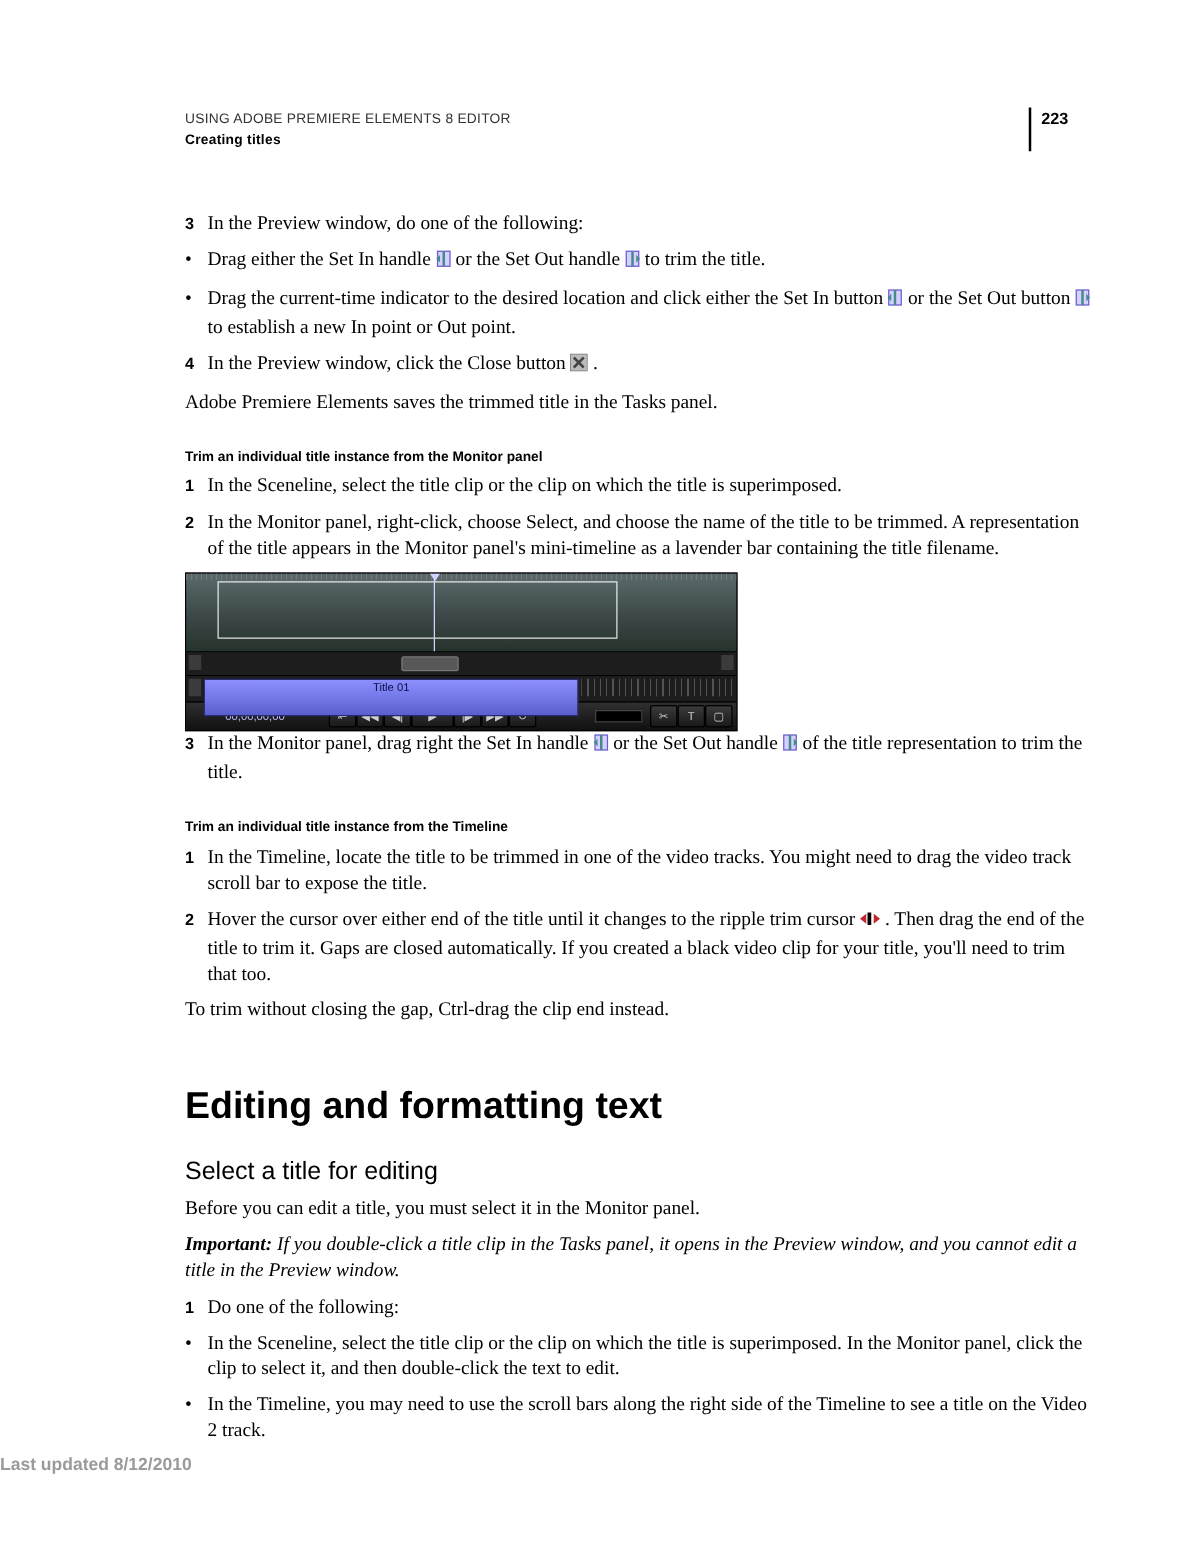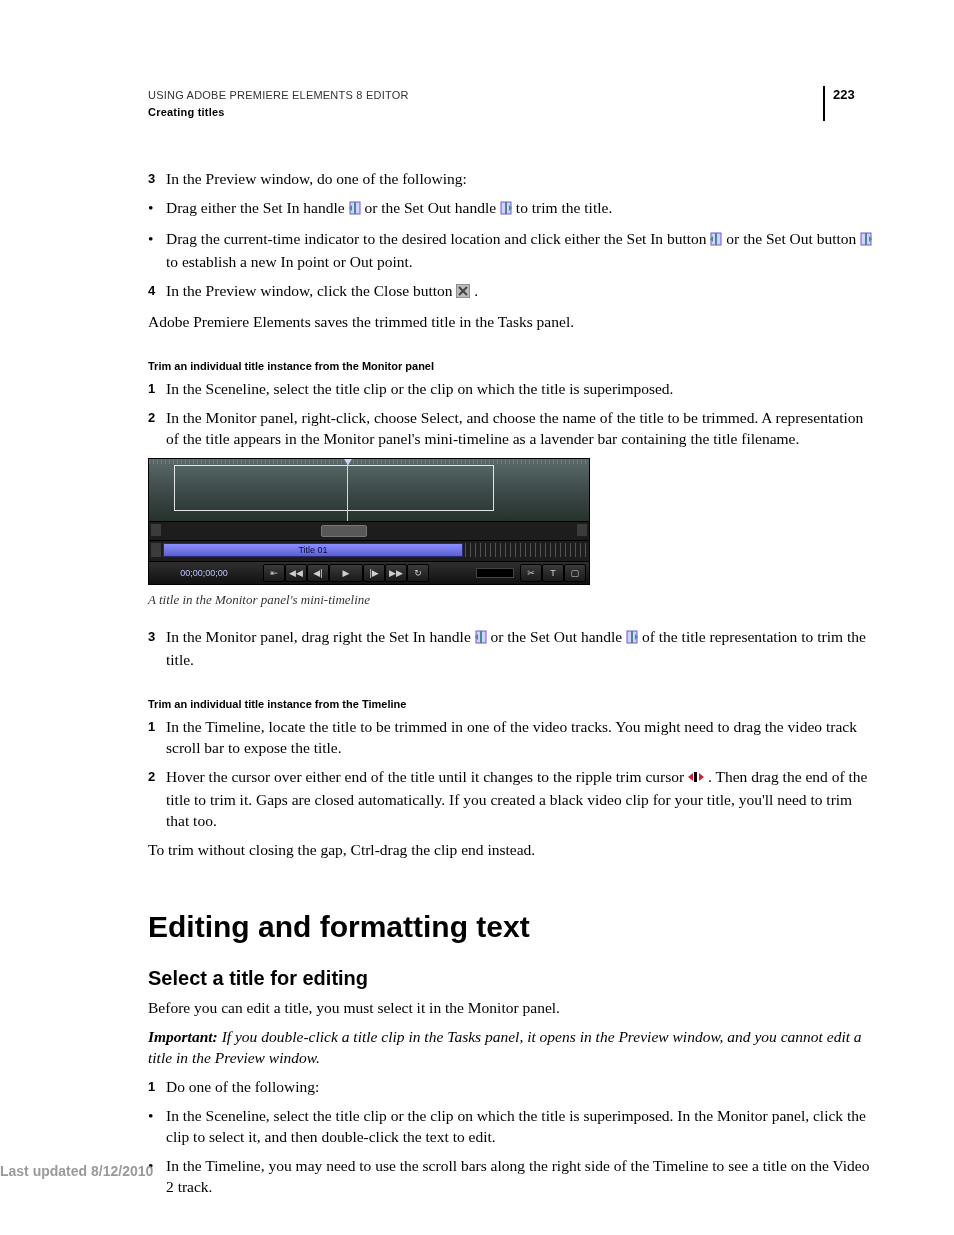--- a/index.html
+++ b/index.html
@@ -92,21 +92,21 @@
 
   h1.chapter {
     font-family: "Myriad Pro", Arial, sans-serif;
     font-weight: 700;
     font-size: 30px;
     margin: 46px 0 18px 0;
     color: #000;
   }
   h2.sub {
     font-family: "Myriad Pro", Arial, sans-serif;
-    font-weight: 700;
+    font-weight: 400;
     font-size: 20px;
     margin: 0 0 6px 0;
     color: #000;
   }
 
   .caption {
     font-style: italic;
     font-size: 13px;
     color: #333;
     margin: 6px 0 18px 0;
@@ -182,21 +182,21 @@
     height: 20px;
     position: relative;
     background: #1d1d1d;
     border-bottom: 1px solid #000;
   }
   .monitor-title .cap{
     position:absolute; top:2px; width:10px; height:14px; background:#3b3b3b;
   }
   .monitor-title .cap.l{left:2px;} 
   .monitor-title .title-bar{
-    position:absolute; left:14px; top:2px; height:14px; width:300px;
+    position:absolute; left:14px; top:2px; height:30px; width:300px;
     background: linear-gradient(#8d8fff,#5a5fd0);
     border:1px solid #2a2a70; box-sizing:border-box;
     color:#0b0b40; font-size:9px; line-height:13px; text-align:center;
   }
   .monitor-title .ruler{
     position:absolute; left:316px; right:2px; top:2px; height:14px;
     background: repeating-linear-gradient(90deg,#777 0,#777 1px,transparent 1px,transparent 5px);
     opacity:.6;
   }
 
@@ -356,21 +356,20 @@
         </div>
         <div class="spacer"></div>
         <div class="right">
           <div class="zoom"></div>
           <div class="btn">✂</div>
           <div class="btn">T</div>
           <div class="btn">▢</div>
         </div>
       </div>
     </div>
-    <div class="caption">A title in the Monitor panel's mini-timeline</div>
 
     <ol class="steps">
       <li>
         <span class="marker">3</span>
         <span class="item-body">
           <span> In the Monitor panel, drag right the Set In handle </span>
           <span class="icon">
             <svg width="12" height="14">
                 <rect x="1" y="1" width="10" height="12" fill="#d5d0ff" stroke="#6a5bd0"></rect>
                 <rect x="5" y="1" width="2" height="12" fill="#478a8a"></rect>

